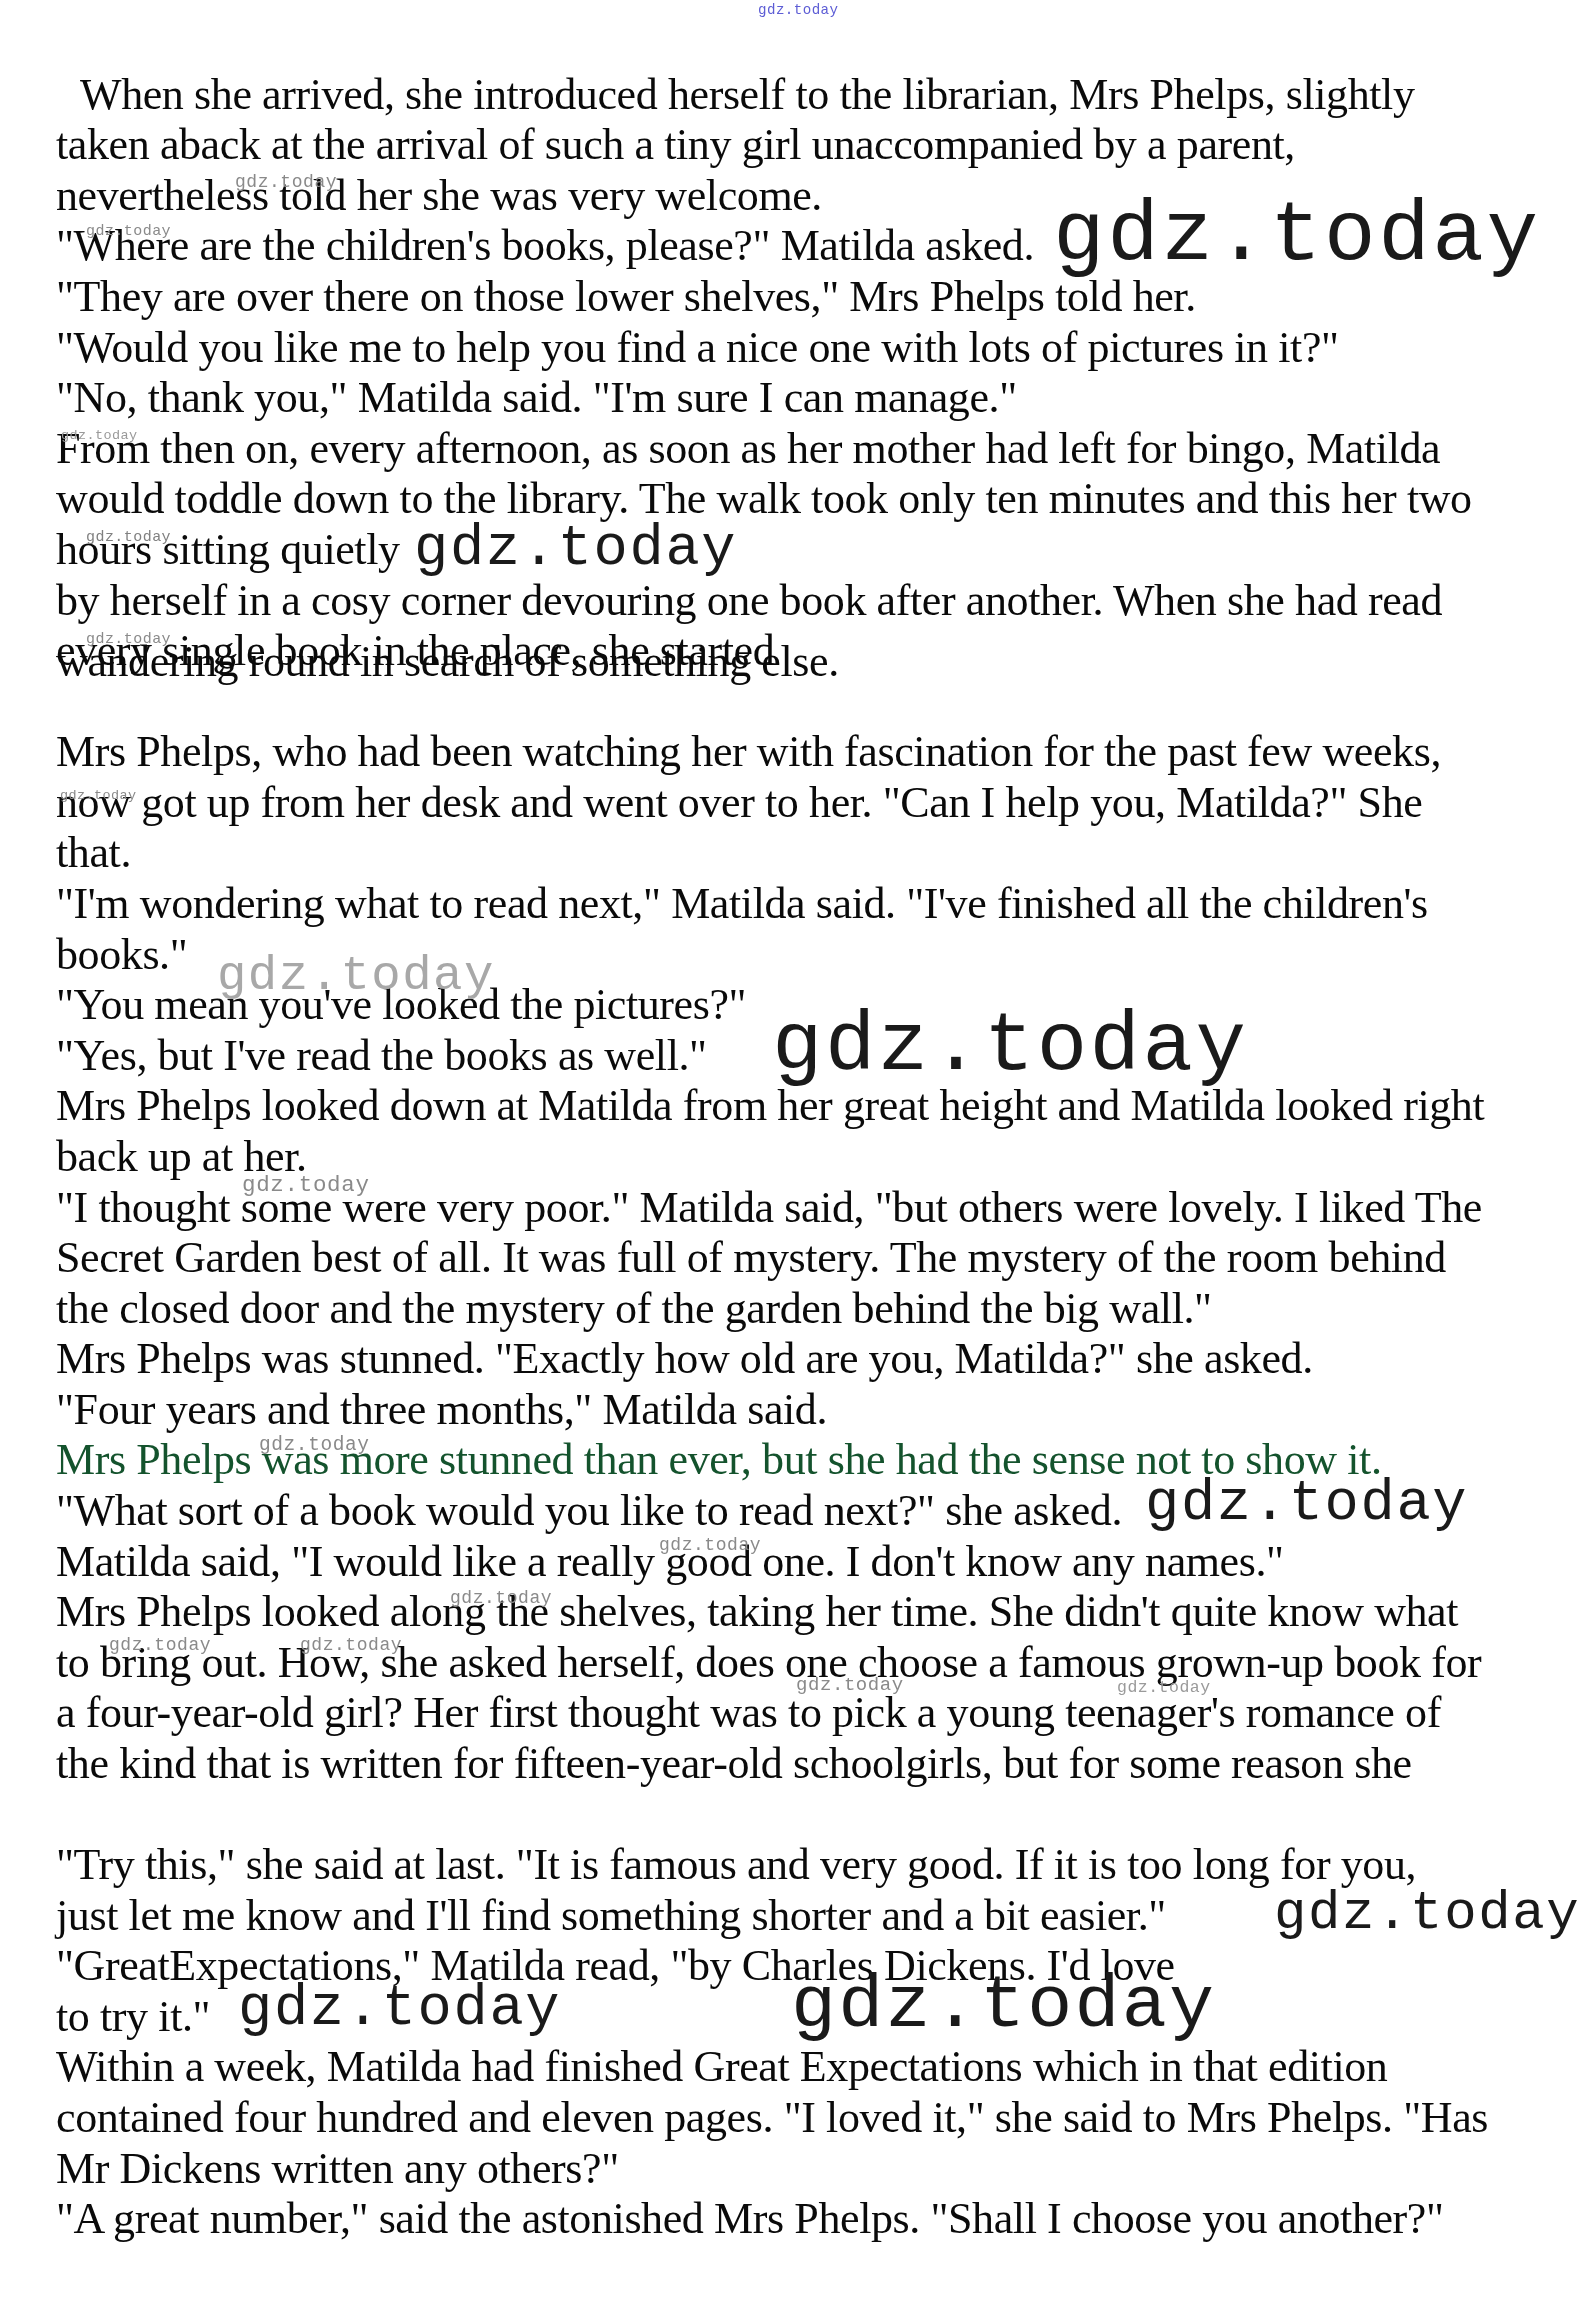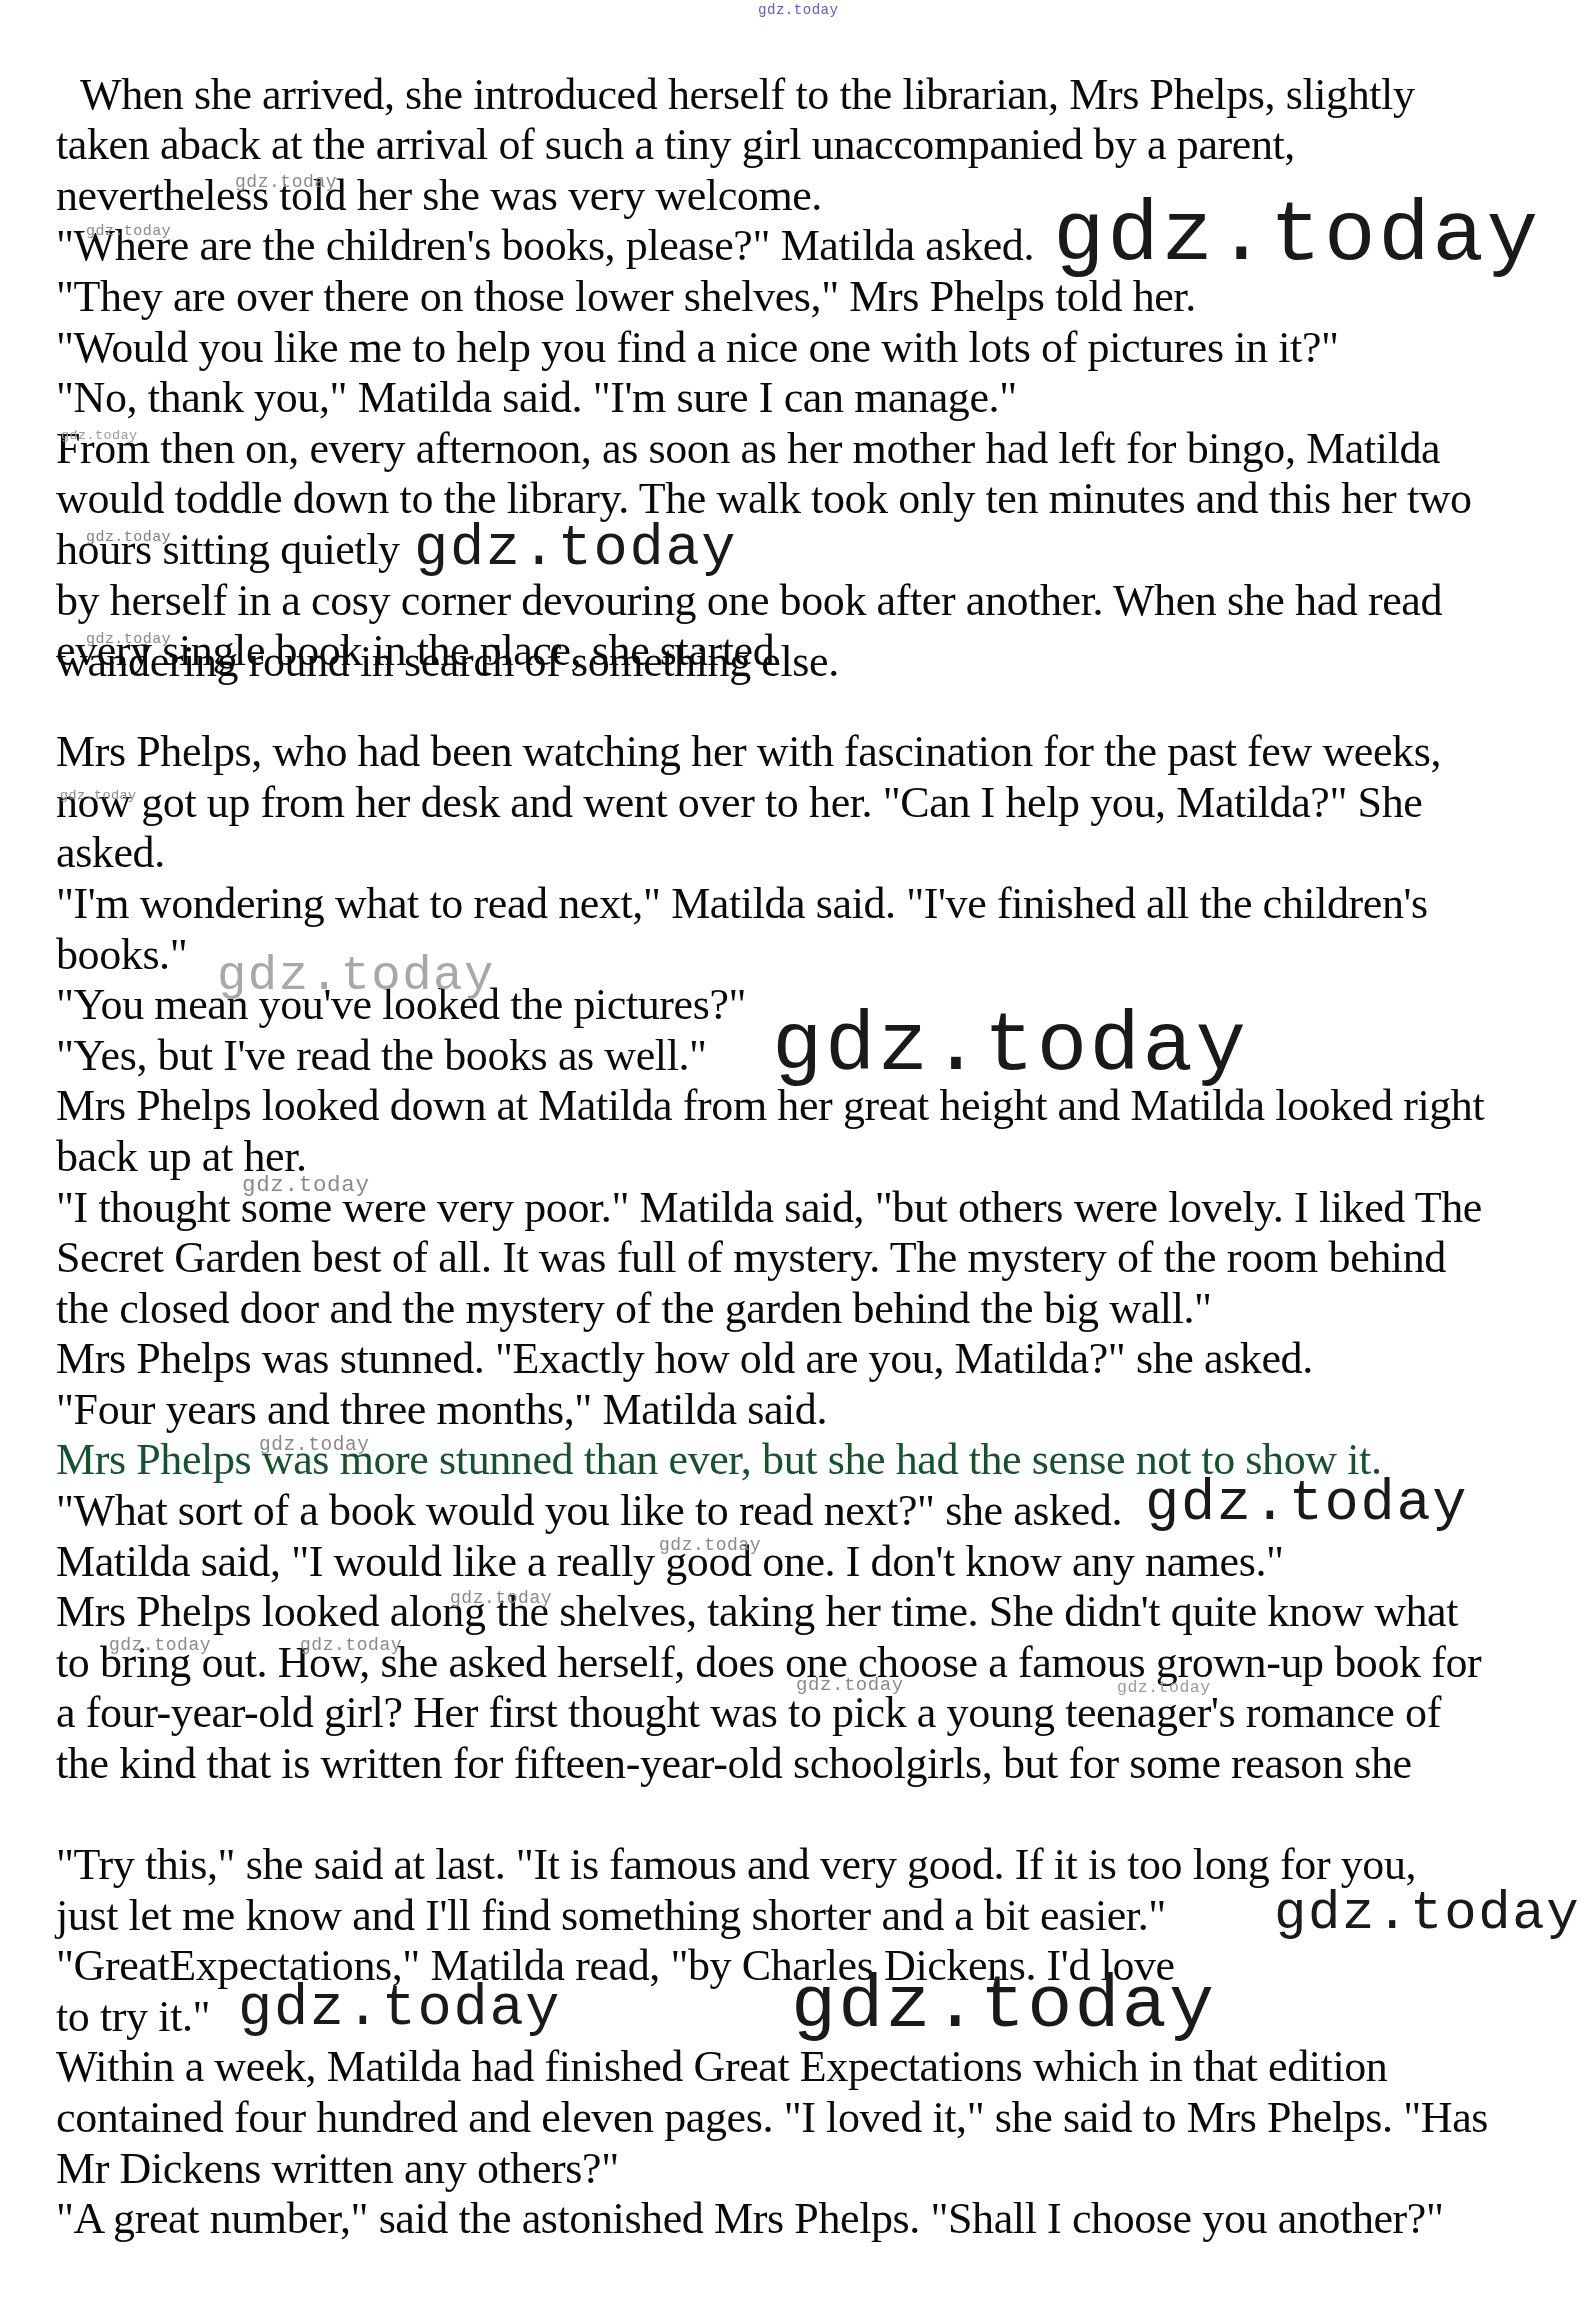--- a/index.html
+++ b/index.html
@@ -48,21 +48,21 @@
     <div class="line" style="top: 326px; color: rgb(10, 10, 10);">"Would you like me to help you find a nice one with lots of pictures in it?"</div>
     <div class="line" style="top: 376px; color: rgb(10, 10, 10);">"No, thank you," Matilda said. "I'm sure I can manage."</div>
     <div class="line" style="top: 427px; color: rgb(10, 10, 10);">From then on, every afternoon, as soon as her mother had left for bingo, Matilda</div>
     <div class="line" style="top: 477px; color: rgb(10, 10, 10);">would toddle down to the library. The walk took only ten minutes and this her two</div>
     <div class="line" style="top: 528px; color: rgb(10, 10, 10);">hours sitting quietly</div>
     <div class="line" style="top: 579px; color: rgb(10, 10, 10);">by herself in a cosy corner devouring one book after another. When she had read</div>
     <div class="line" style="top: 629px; color: rgb(10, 10, 10);">every single book in the place, she started</div>
     <div class="line" style="top: 640px; color: rgb(10, 10, 10);">wandering round in search of something else.</div>
     <div class="line" style="top: 730px; color: rgb(10, 10, 10);">Mrs Phelps, who had been watching her with fascination for the past few weeks,</div>
     <div class="line" style="top: 781px; color: rgb(10, 10, 10);">now got up from her desk and went over to her. "Can I help you, Matilda?" She</div>
-    <div class="line" style="top: 831px; color: rgb(10, 10, 10);">asked.</div>
+    <div class="line" style="top: 831px; color: rgb(10, 10, 10);">that.</div>
     <div class="line" style="top: 882px; color: rgb(10, 10, 10);">"I'm wondering what to read next," Matilda said. "I've finished all the children's</div>
     <div class="line" style="top: 933px; color: rgb(10, 10, 10);">books."</div>
     <div class="line" style="top: 983px; color: rgb(10, 10, 10);">"You mean you've looked the pictures?"</div>
     <div class="line" style="top: 1034px; color: rgb(10, 10, 10);">"Yes, but I've read the books as well."</div>
     <div class="line" style="top: 1084px; color: rgb(10, 10, 10);">Mrs Phelps looked down at Matilda from her great height and Matilda looked right</div>
     <div class="line" style="top: 1135px; color: rgb(10, 10, 10);">back up at her.</div>
     <div class="line" style="top: 1186px; color: rgb(10, 10, 10);">"I thought some were very poor." Matilda said, "but others were lovely. I liked The</div>
     <div class="line" style="top: 1236px; color: rgb(10, 10, 10);">Secret Garden best of all. It was full of mystery. The mystery of the room behind</div>
     <div class="line" style="top: 1287px; color: rgb(10, 10, 10);">the closed door and the mystery of the garden behind the big wall."</div>
     <div class="line" style="top: 1337px; color: rgb(10, 10, 10);">Mrs Phelps was stunned. "Exactly how old are you, Matilda?" she asked.</div>

